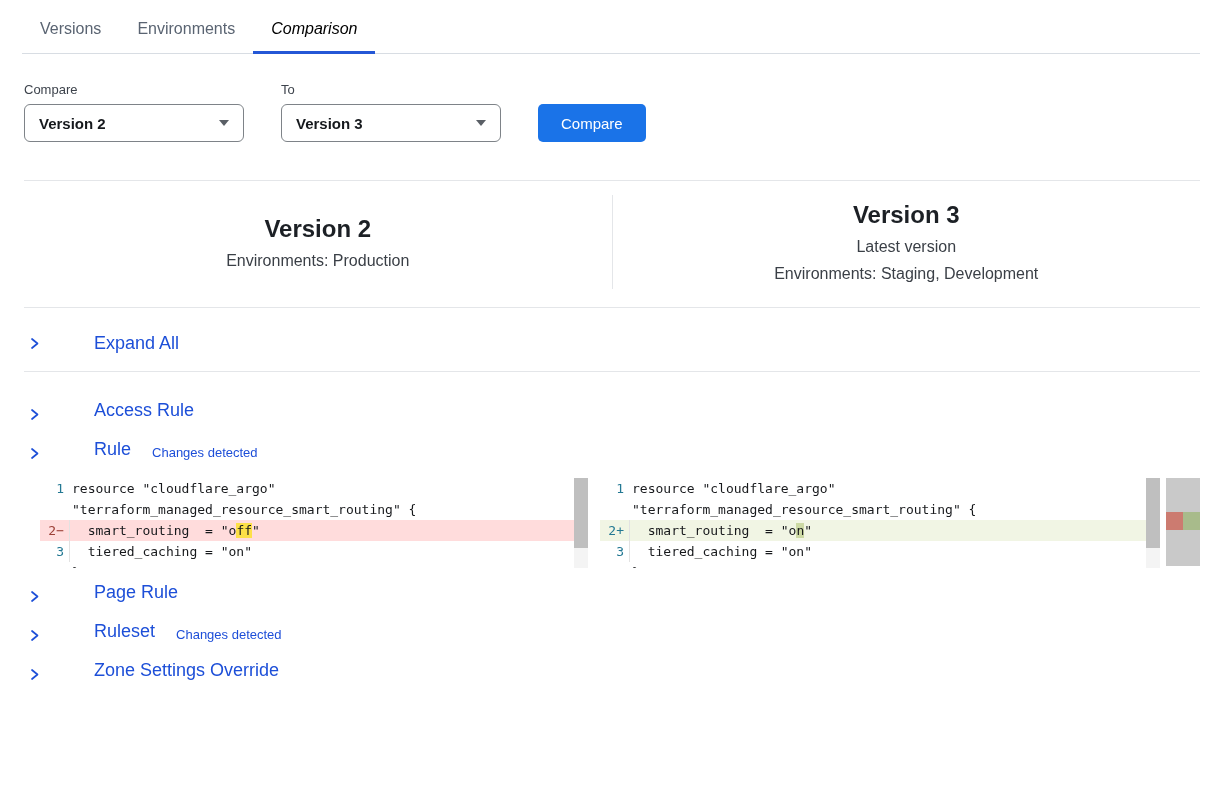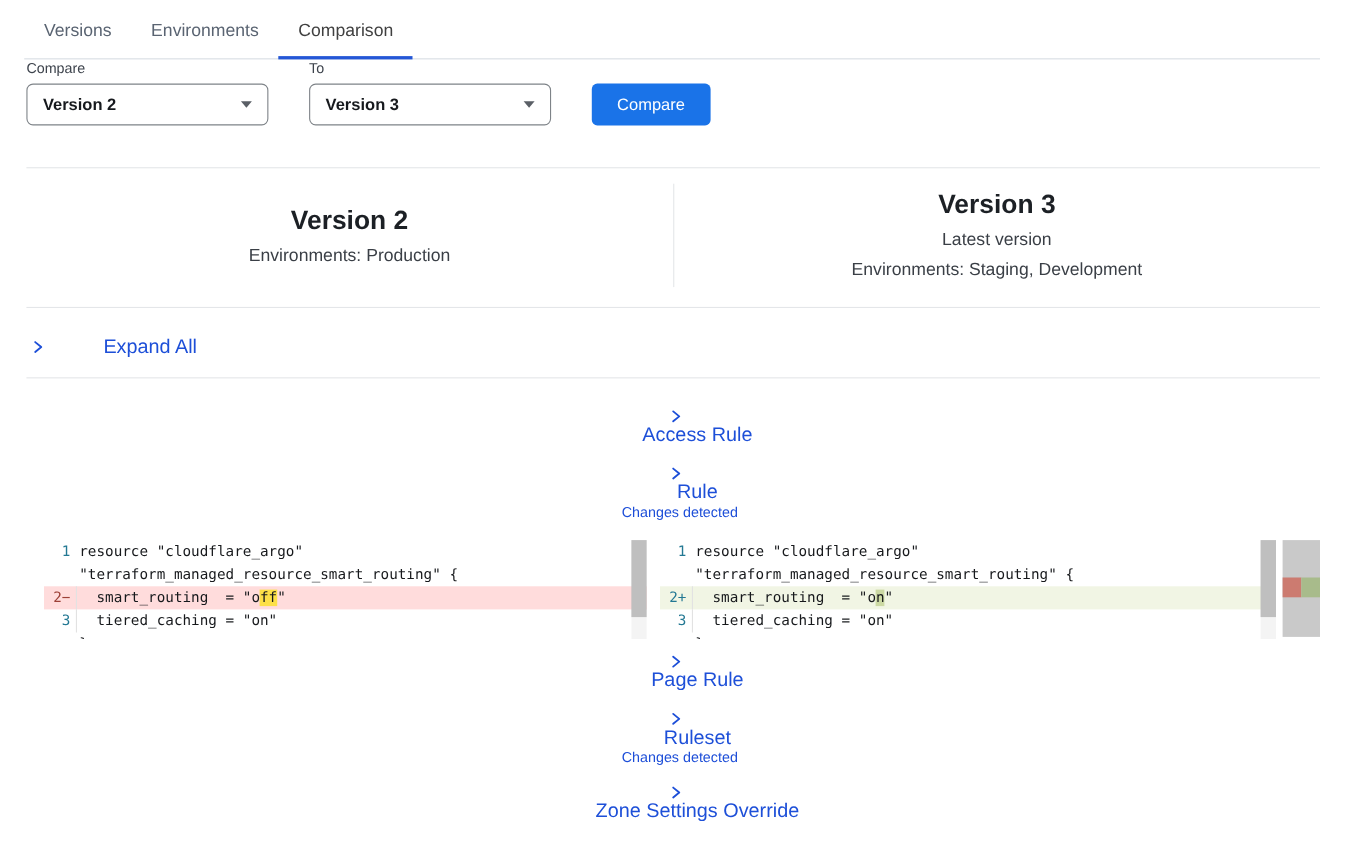--- a/index.html
+++ b/index.html
@@ -4,24 +4,24 @@
 <style>
   * { box-sizing: border-box; margin: 0; padding: 0; }
   html,body { width:1224px; height:788px; background:#fff; overflow:hidden;
               font-family:"Liberation Sans", sans-serif; color:#1f2328; }
   .page { width:1224px; height:592px; padding:0 24px; }
 
   
   .tab-bar { display:flex; margin-left:-2px; padding-top:18px; border-bottom:1px solid #d8dde3; }
   .tab { font-size:16px; color:#5a6472; padding:2px 18px 13px 18px; cursor:pointer;
          border-bottom:3px solid transparent; margin-bottom:-1px; }
-  .tab.active { color:#404040; border-bottom-color:#2457d6; }
-
-  
-  .form-row { display:flex; align-items:flex-end; gap:37px; margin-top:0; }
+  .tab.active { color:#000000; border-bottom-color:#2457d6;font-style:italic; }
+
+  
+  .form-row { display:flex; align-items:flex-end; gap:37px; margin-top:28px; }
   .field label { display:block; font-size:13px; color:#3d434c; margin-bottom:7px; }
   .select-box { width:220px; height:38px; border:1px solid #7e8388; border-radius:6px;
                 display:flex; align-items:center; justify-content:space-between;
                 padding:0 14px; cursor:pointer; background:#fff; }
   .select-box .val { font-size:15px; font-weight:bold; color:#16191d; }
   .caret { width:0; height:0; border-left:5px solid transparent; border-right:5px solid transparent;
            border-top:6px solid #5a5f66; }
   .btn-primary { height:38px; padding:0 23px; background:#1a73e8; color:#fff; border:none;
                  border-radius:5px; font-size:15px; font-family:inherit; cursor:pointer; }
 
@@ -36,21 +36,21 @@
   .version-title { font-size:24px; font-weight:600; color:#1c2025; }
   .version-sub { font-size:16px; color:#3a3f46; }
 
   
   .expand-row { display:flex; align-items:center; gap:13px; padding:25px 0 17px 4px; cursor:pointer; }
   .link-text { font-size:18px; color:#1d4fd8;margin-left:40px; }
   .chev { width:13px; height:13px; flex:0 0 auto; }
 
   
   .sections { padding-top:28px; }
-  .section-row { display:flex; align-items:center; margin-bottom:18px; padding-left:4px; cursor:pointer;flex-direction:column; }
+  .section-row { display:flex; align-items:flex-end; gap:13px; margin-bottom:18px; padding-left:4px; cursor:pointer; }
   .badge { font-size:13px; color:#1d4ed8; margin-left:8px; }
 
   
   .diff-wrap { display:flex; margin:4px 0 14px 16px; }
   .panel { position:relative; height:90px; overflow:hidden; background:#fff; }
   .panel.left  { width:548px; }
   .panel.right { width:560px; margin-left:12px; }
   .code-row { position:relative; display:flex; height:21px; line-height:21px;
               font-family:"DejaVu Sans Mono", monospace; font-size:13px; color:#17191c; }
   .gutter { width:30px; flex:0 0 auto; text-align:right; padding-right:6px; color:#237893; }

